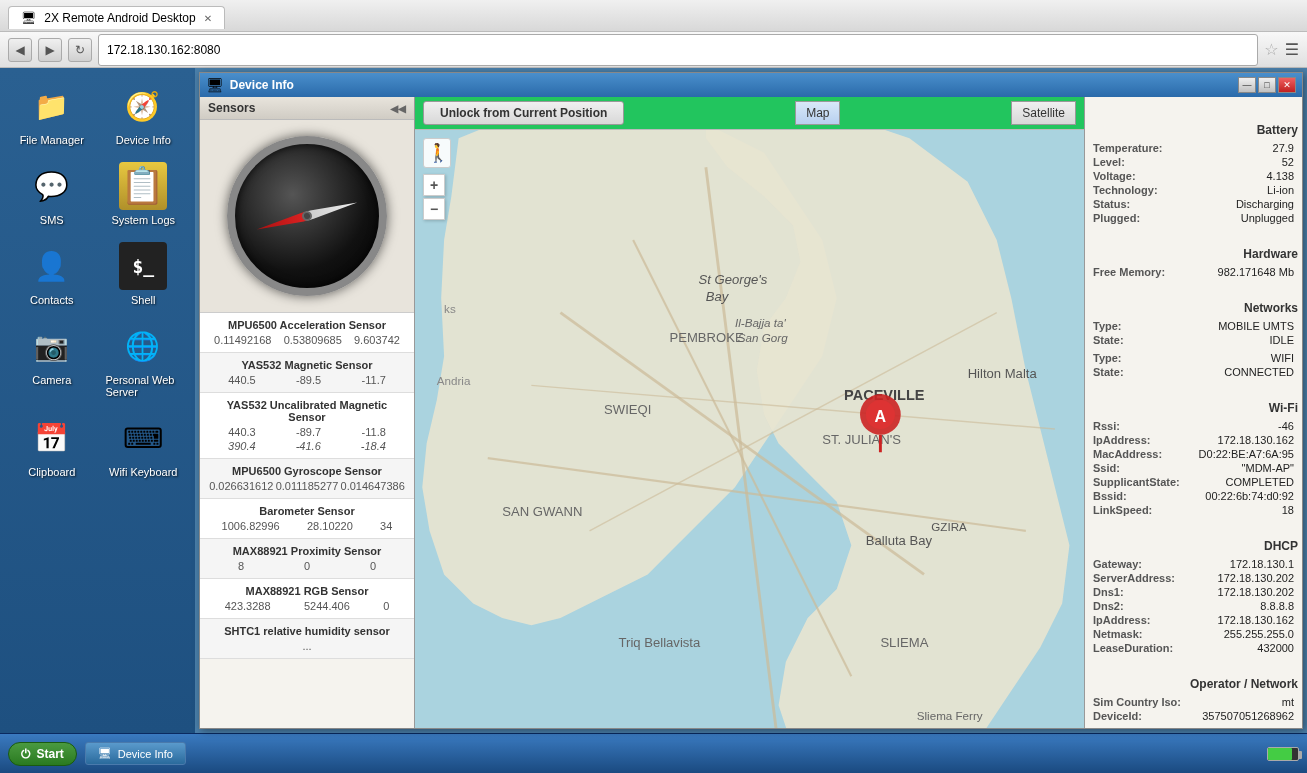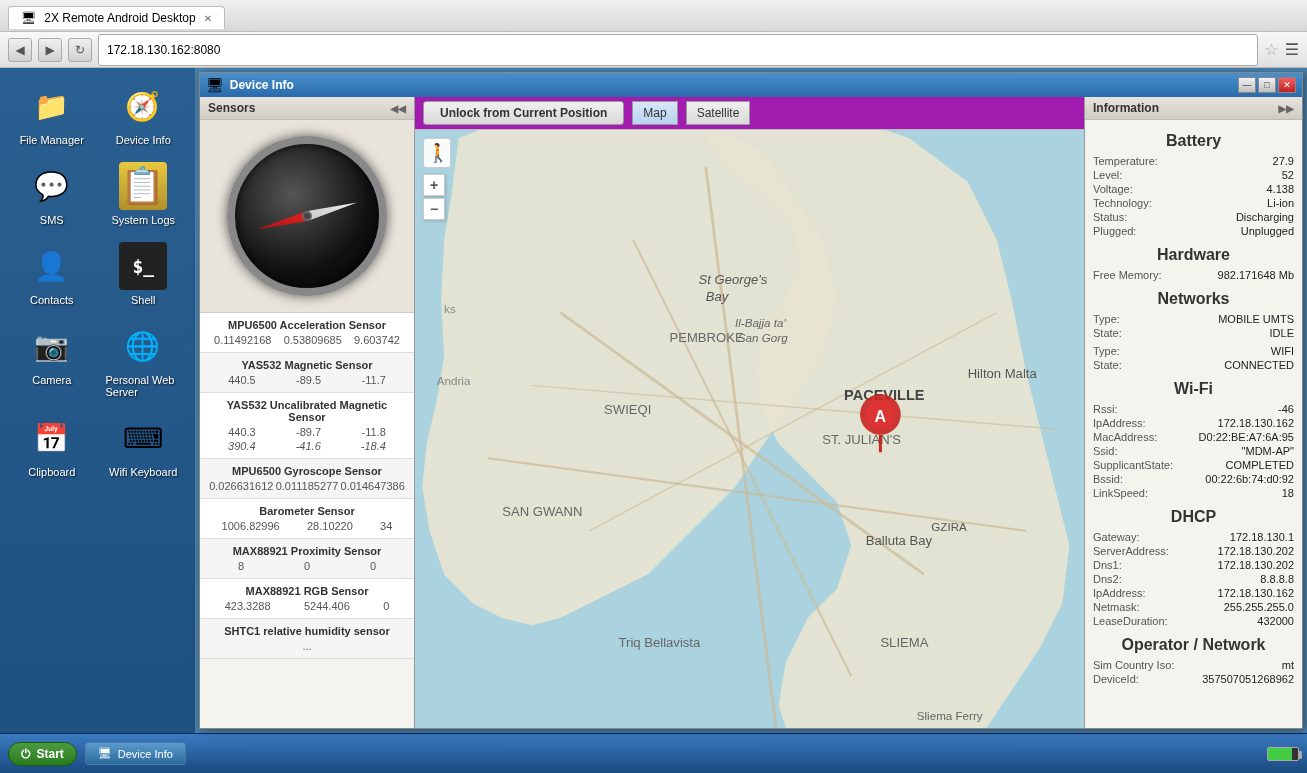--- a/index.html
+++ b/index.html
@@ -199,25 +199,25 @@
       align-items: center;
     }
 
     
     .map-area {
       flex: 1;
       display: flex;
       flex-direction: column;
     }
     .map-toolbar {
-      background: #a21caf;
+      background: #22c55e;
       padding: 4px 8px;
       display: flex;
       align-items: center;
-      justify-content: flex-start;
+      justify-content: space-between;
       gap: 8px;
       border-bottom: 1px solid #bbb;
     }
     .unlock-btn {
       background: linear-gradient(to bottom, #f0f0f0, #d8d8d8);
       border: 1px solid #999;
       padding: 4px 16px;
       font-size: 12px;
       font-weight: bold;
       cursor: pointer;
@@ -273,32 +273,32 @@
       flex-direction: column;
       font-size: 11px;
     }
     .info-scroll {
       flex: 1;
       overflow-y: auto;
       padding: 4px;
     }
     .info-section-title {
       font-weight: bold;
-      text-align: center;
+      text-align: right;
       color: #333;
-      margin: 8px 0 4px;
-      font-size: 16px;
+      margin: 22px 0 4px;
+      font-size: 12px;
     }
     .info-row {
       display: flex;
       justify-content: space-between;
       padding: 1px 4px;
       color: #444;
     }
-    .info-label { font-weight: normal; color: #555; }
+    .info-label { font-weight: bold; color: #555; }
     .info-value { color: #222; text-align: right; max-width: 120px; word-break: break-all; }
 
     
     .taskbar {
       height: 40px;
       background: linear-gradient(to bottom, #3a7ac0, #1a4a80);
       display: flex;
       align-items: center;
       padding: 0 8px;
       gap: 8px;
@@ -586,24 +586,20 @@
           <div class="map-controls">
 
             <div style="width:28px; background:rgba(255,255,255,0.9); border:1px solid #ccc; border-radius:3px; padding:3px; text-align:center; margin-bottom:4px; font-size:18px;">🚶</div>
             <div class="map-zoom-btn">+</div>
             <div class="map-zoom-btn">−</div>
           </div>
         </div>
       </div>
 
       <div class="info-panel">
-        <div class="panel-header">
-          <span>Information</span>
-          <span class="panel-collapse">▶▶</span>
-        </div>
         <div class="info-scroll scrollbar-thin">
 
           <div class="info-section-title">Battery</div>
           <div class="info-row">
             <span class="info-label">Temperature:</span>
             <span class="info-value">27.9</span>
           </div>
           <div class="info-row">
             <span class="info-label">Level:</span>
             <span class="info-value">52</span>

